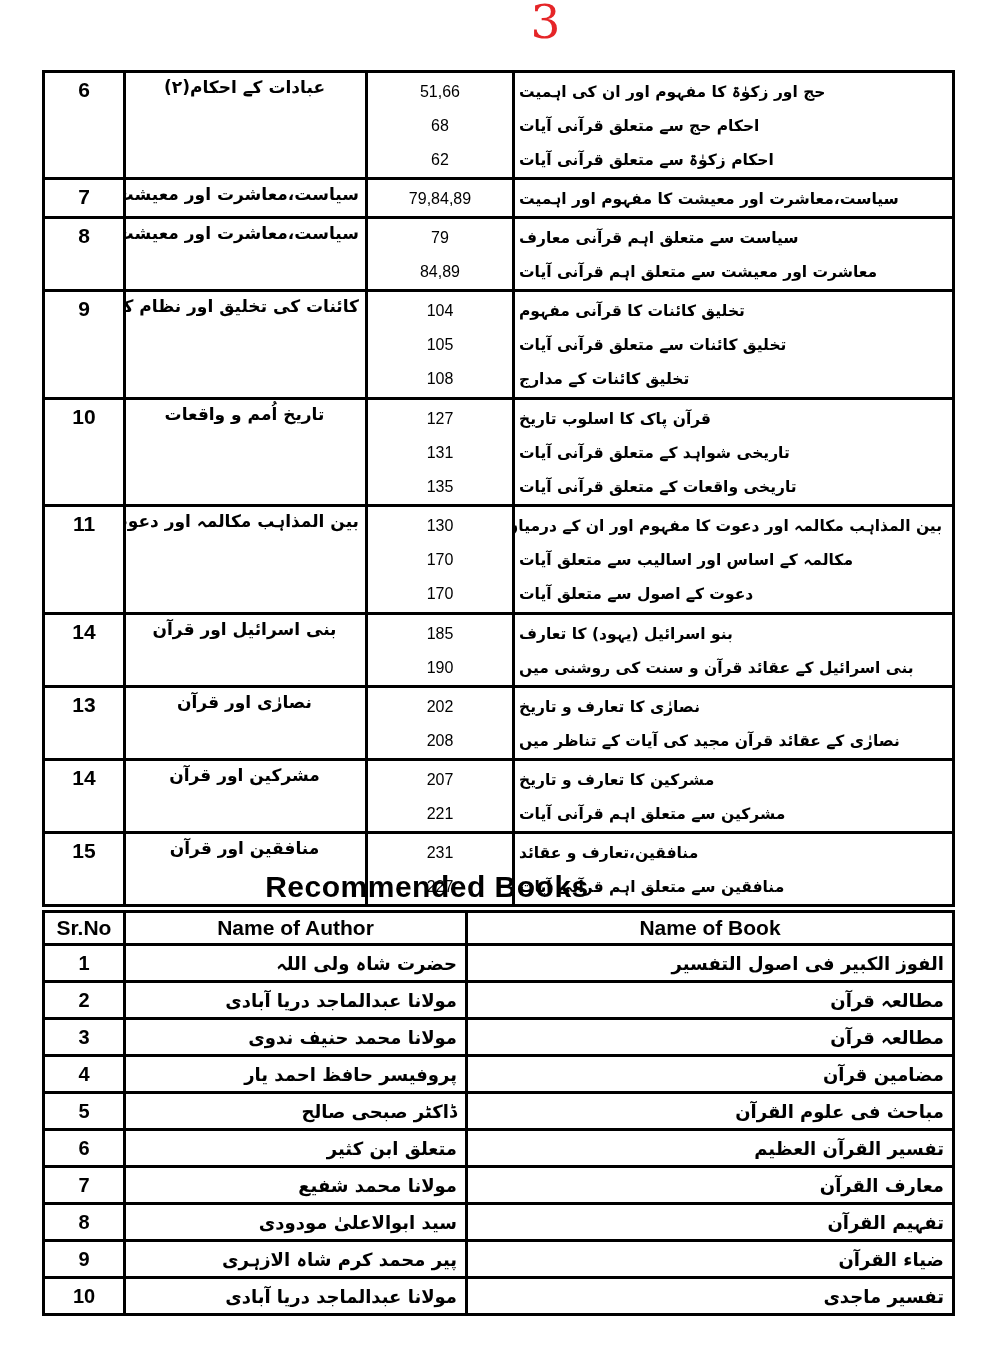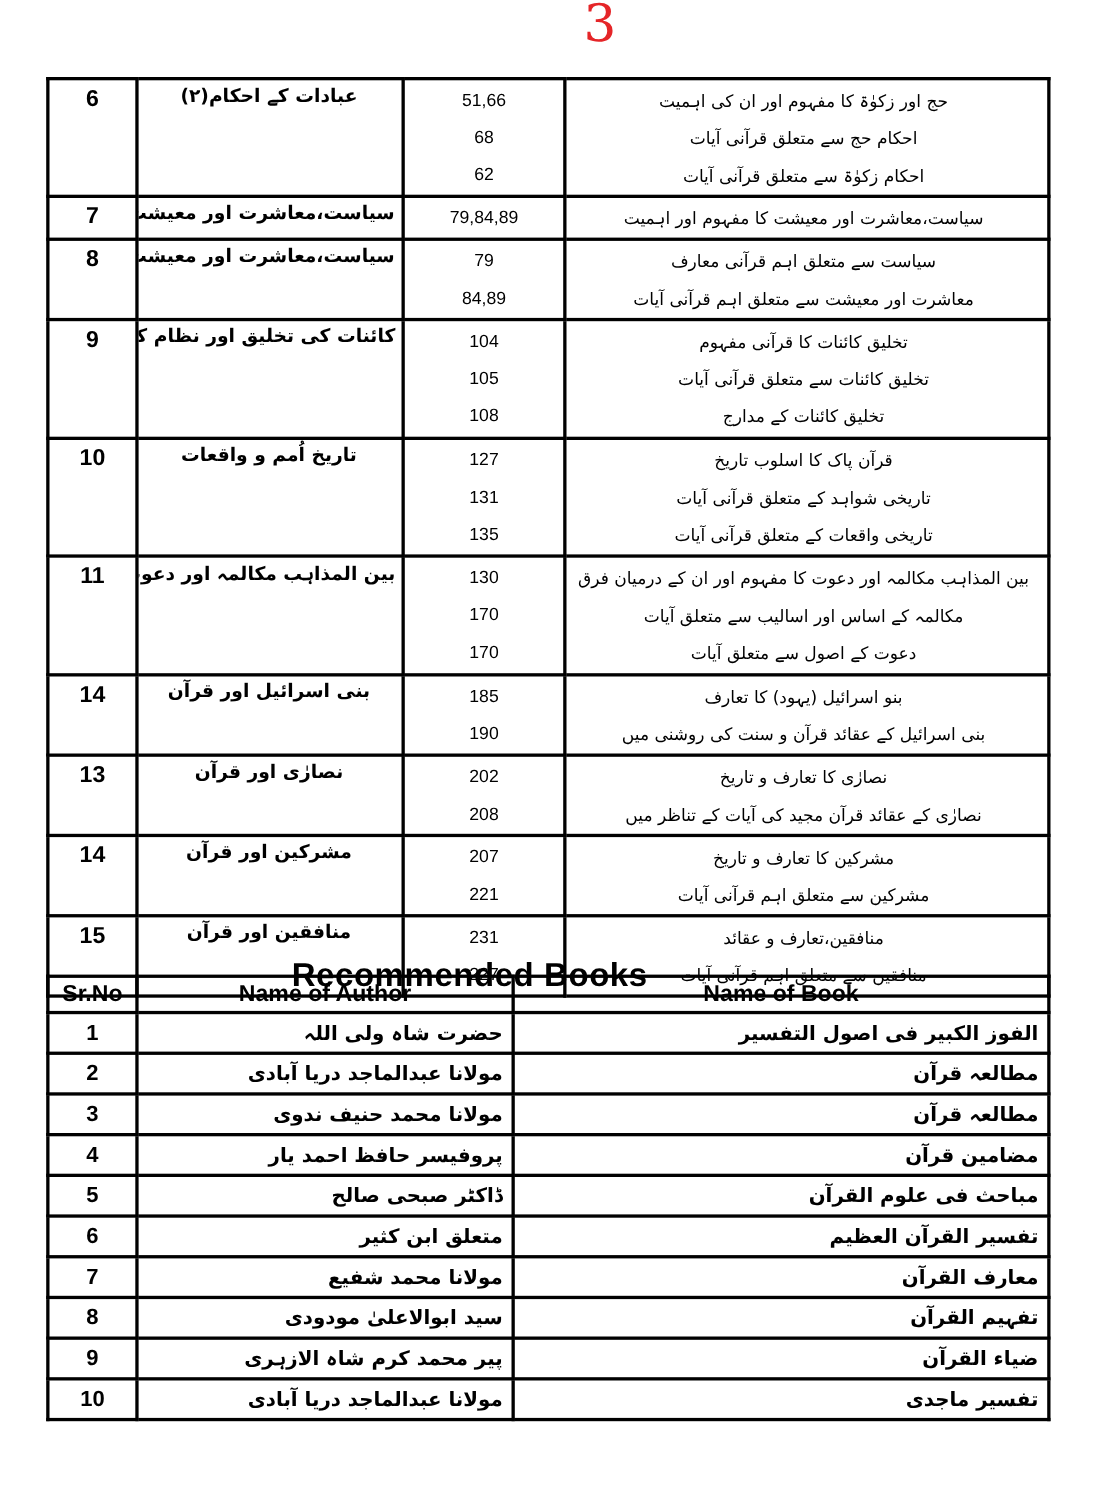--- a/index.html
+++ b/index.html
@@ -23,31 +23,31 @@
   }
   .toc .sr   { text-align:center; font-weight:bold; font-size:21px; padding-top:5px; }
   .toc .topic{
     direction:rtl; text-align:center; padding:4px 6px 0 4px;
     font-family:"DejaVu Sans", sans-serif; font-weight:bold; font-size:17px;
     white-space:nowrap;
   }
   .toc .pages{ text-align:center; font-weight:normal; font-size:16px; padding-top:2px; }
   .toc .pages .ln { line-height:34px; }
   .toc .desc {
-    direction:rtl; text-align:center; padding:2px 10px 0 4px;
-    font-family:"DejaVu Sans", sans-serif; font-weight:normal; font-size:15.5px;
+    direction:rtl; text-align:left; padding:2px 10px 0 4px;
+    font-family:"DejaVu Sans", sans-serif; font-weight:bold; font-size:15.5px;
   }
   .toc .desc .ln { line-height:34px; white-space:nowrap; }
   
   .books-heading {
     position:absolute; top:870px; left:42px; width:770px; text-align:center;
     font-size:30px; font-weight:bold; letter-spacing:0.5px;
   }
   table.books {
-    position:absolute; left:42px; top:886px; width:910px;
+    position:absolute; left:42px; top:910px; width:910px;
     border-collapse:collapse; table-layout:fixed;
   }
   table.books th, table.books td { border:3px solid #000; padding:0; overflow:hidden; }
   .books th { font-size:21px; font-weight:bold; text-align:center; }
   .books .sr { text-align:center; font-weight:bold; font-size:20px; vertical-align:middle; }
   .books .ur {
     direction:rtl; text-align:right; padding:0 8px 0 4px; vertical-align:middle;
     font-family:"DejaVu Sans", sans-serif; font-weight:bold; font-size:18px;
     white-space:nowrap;
   }

